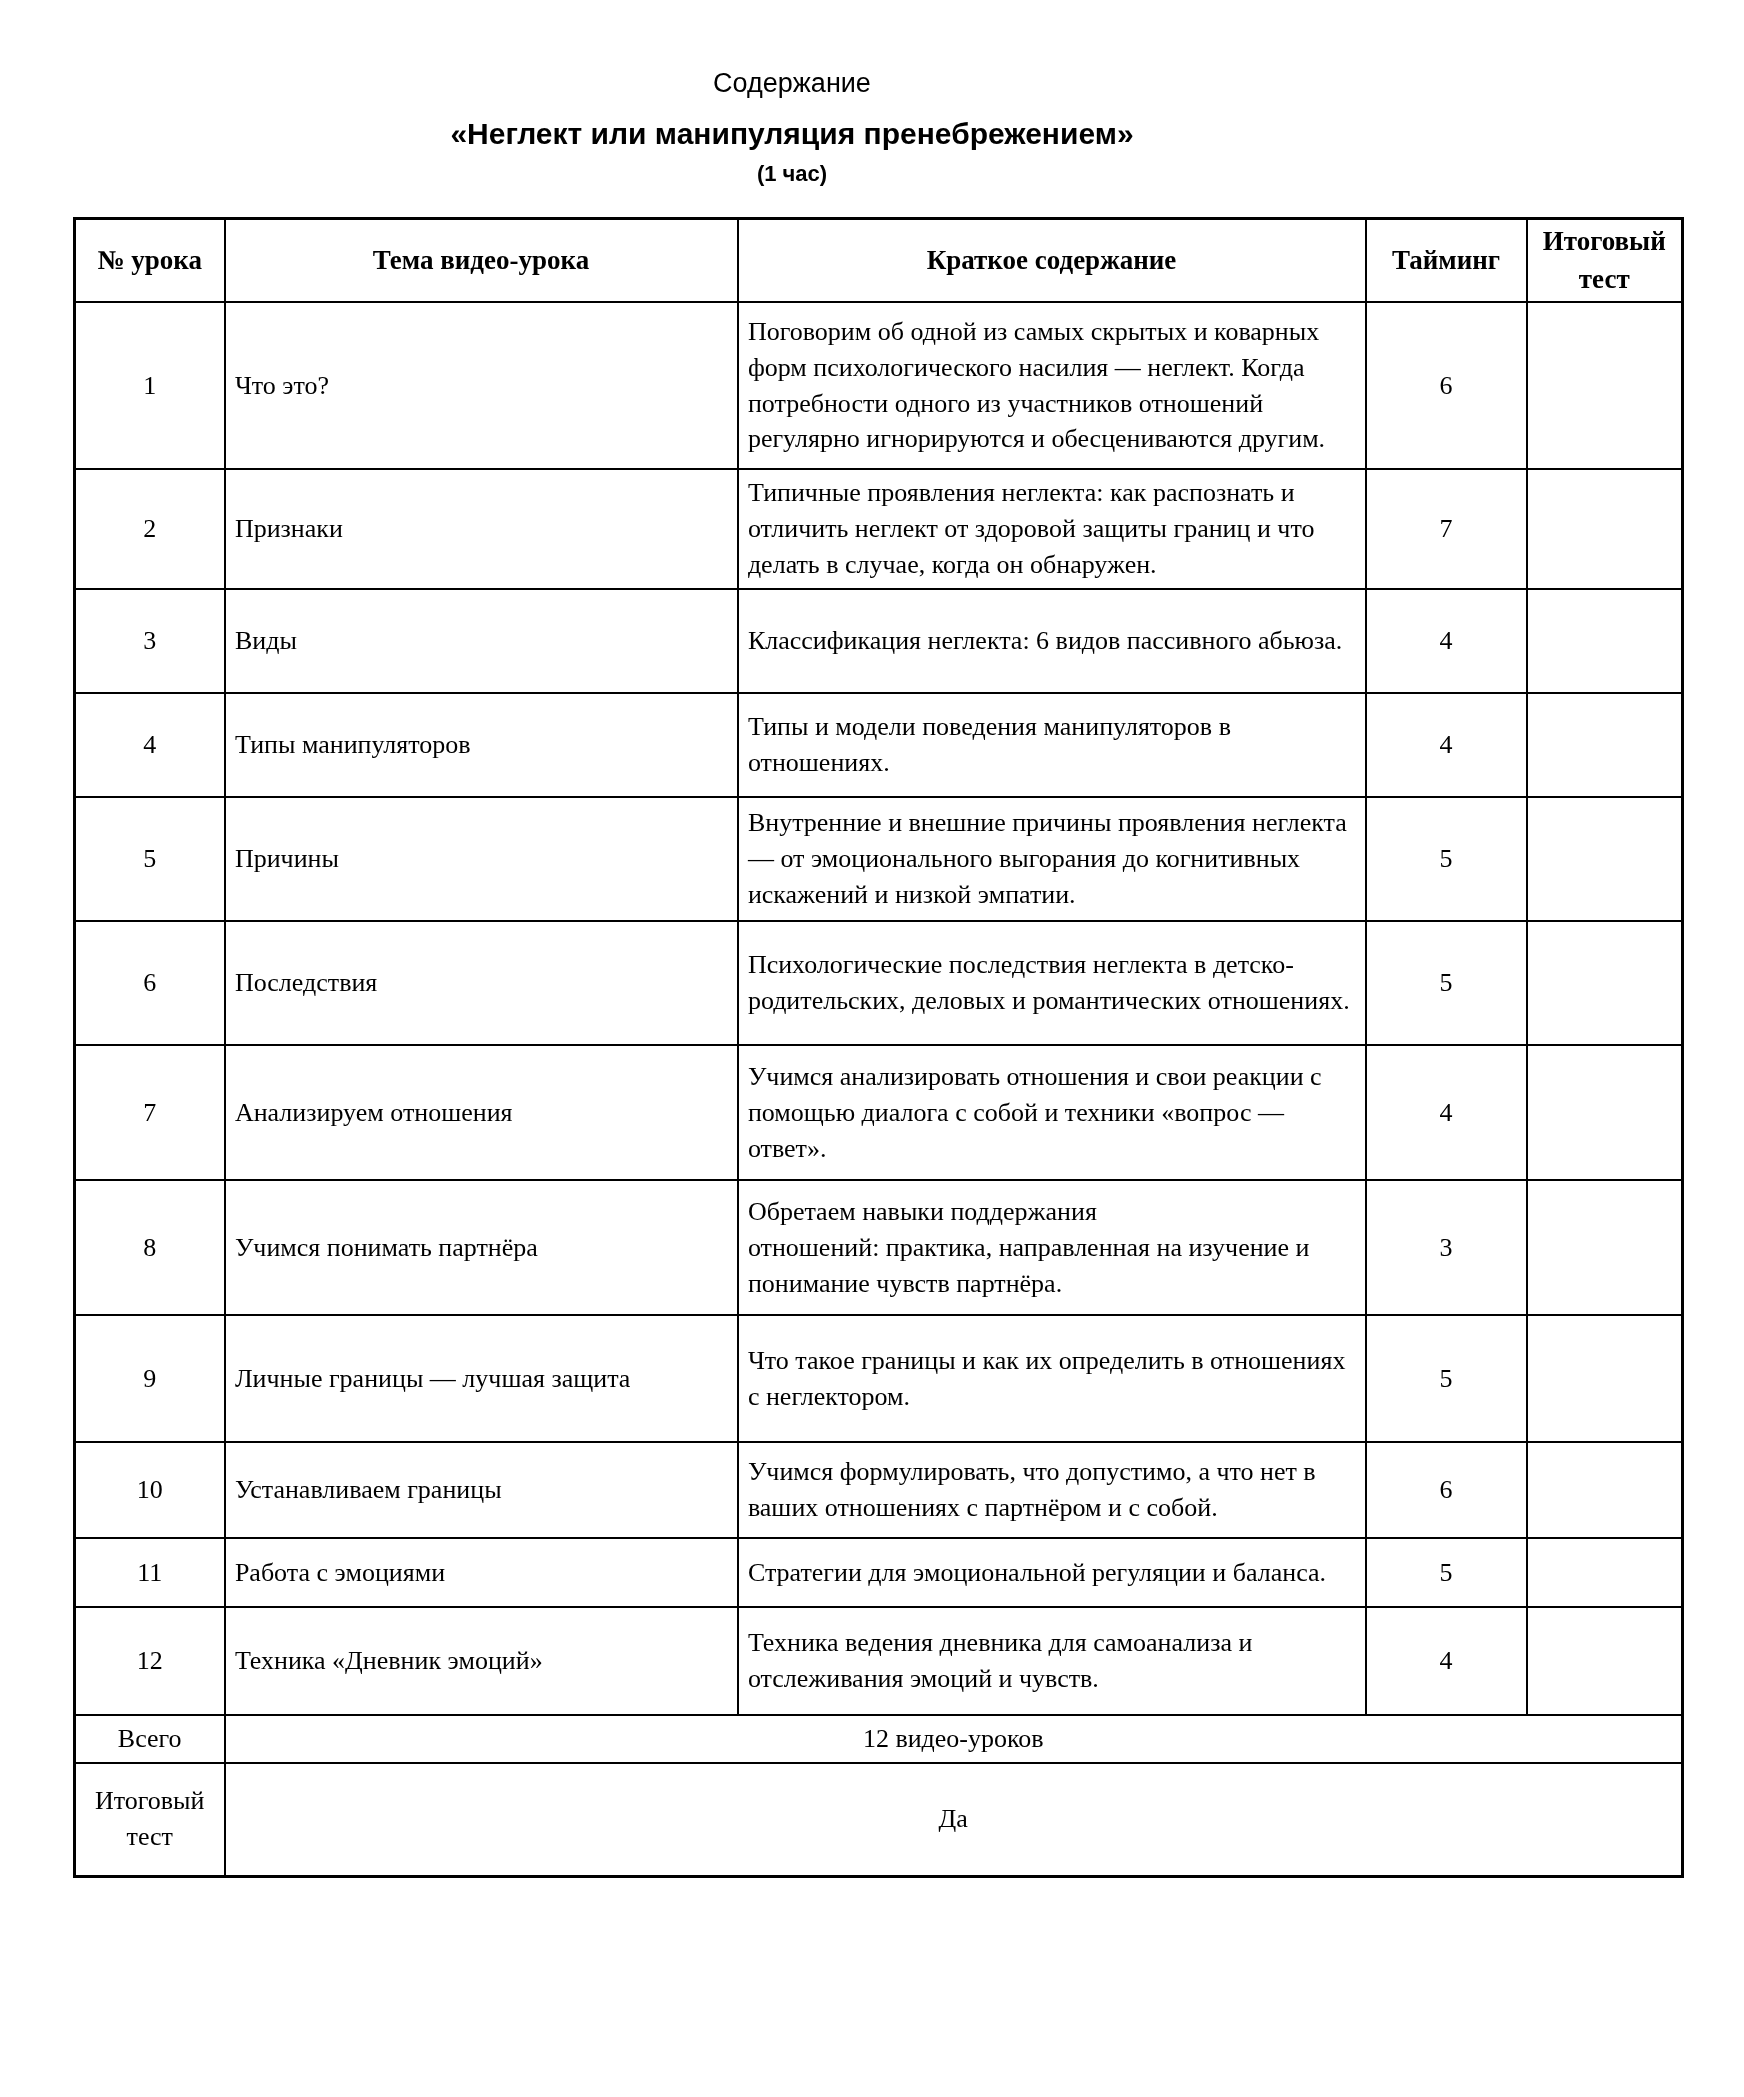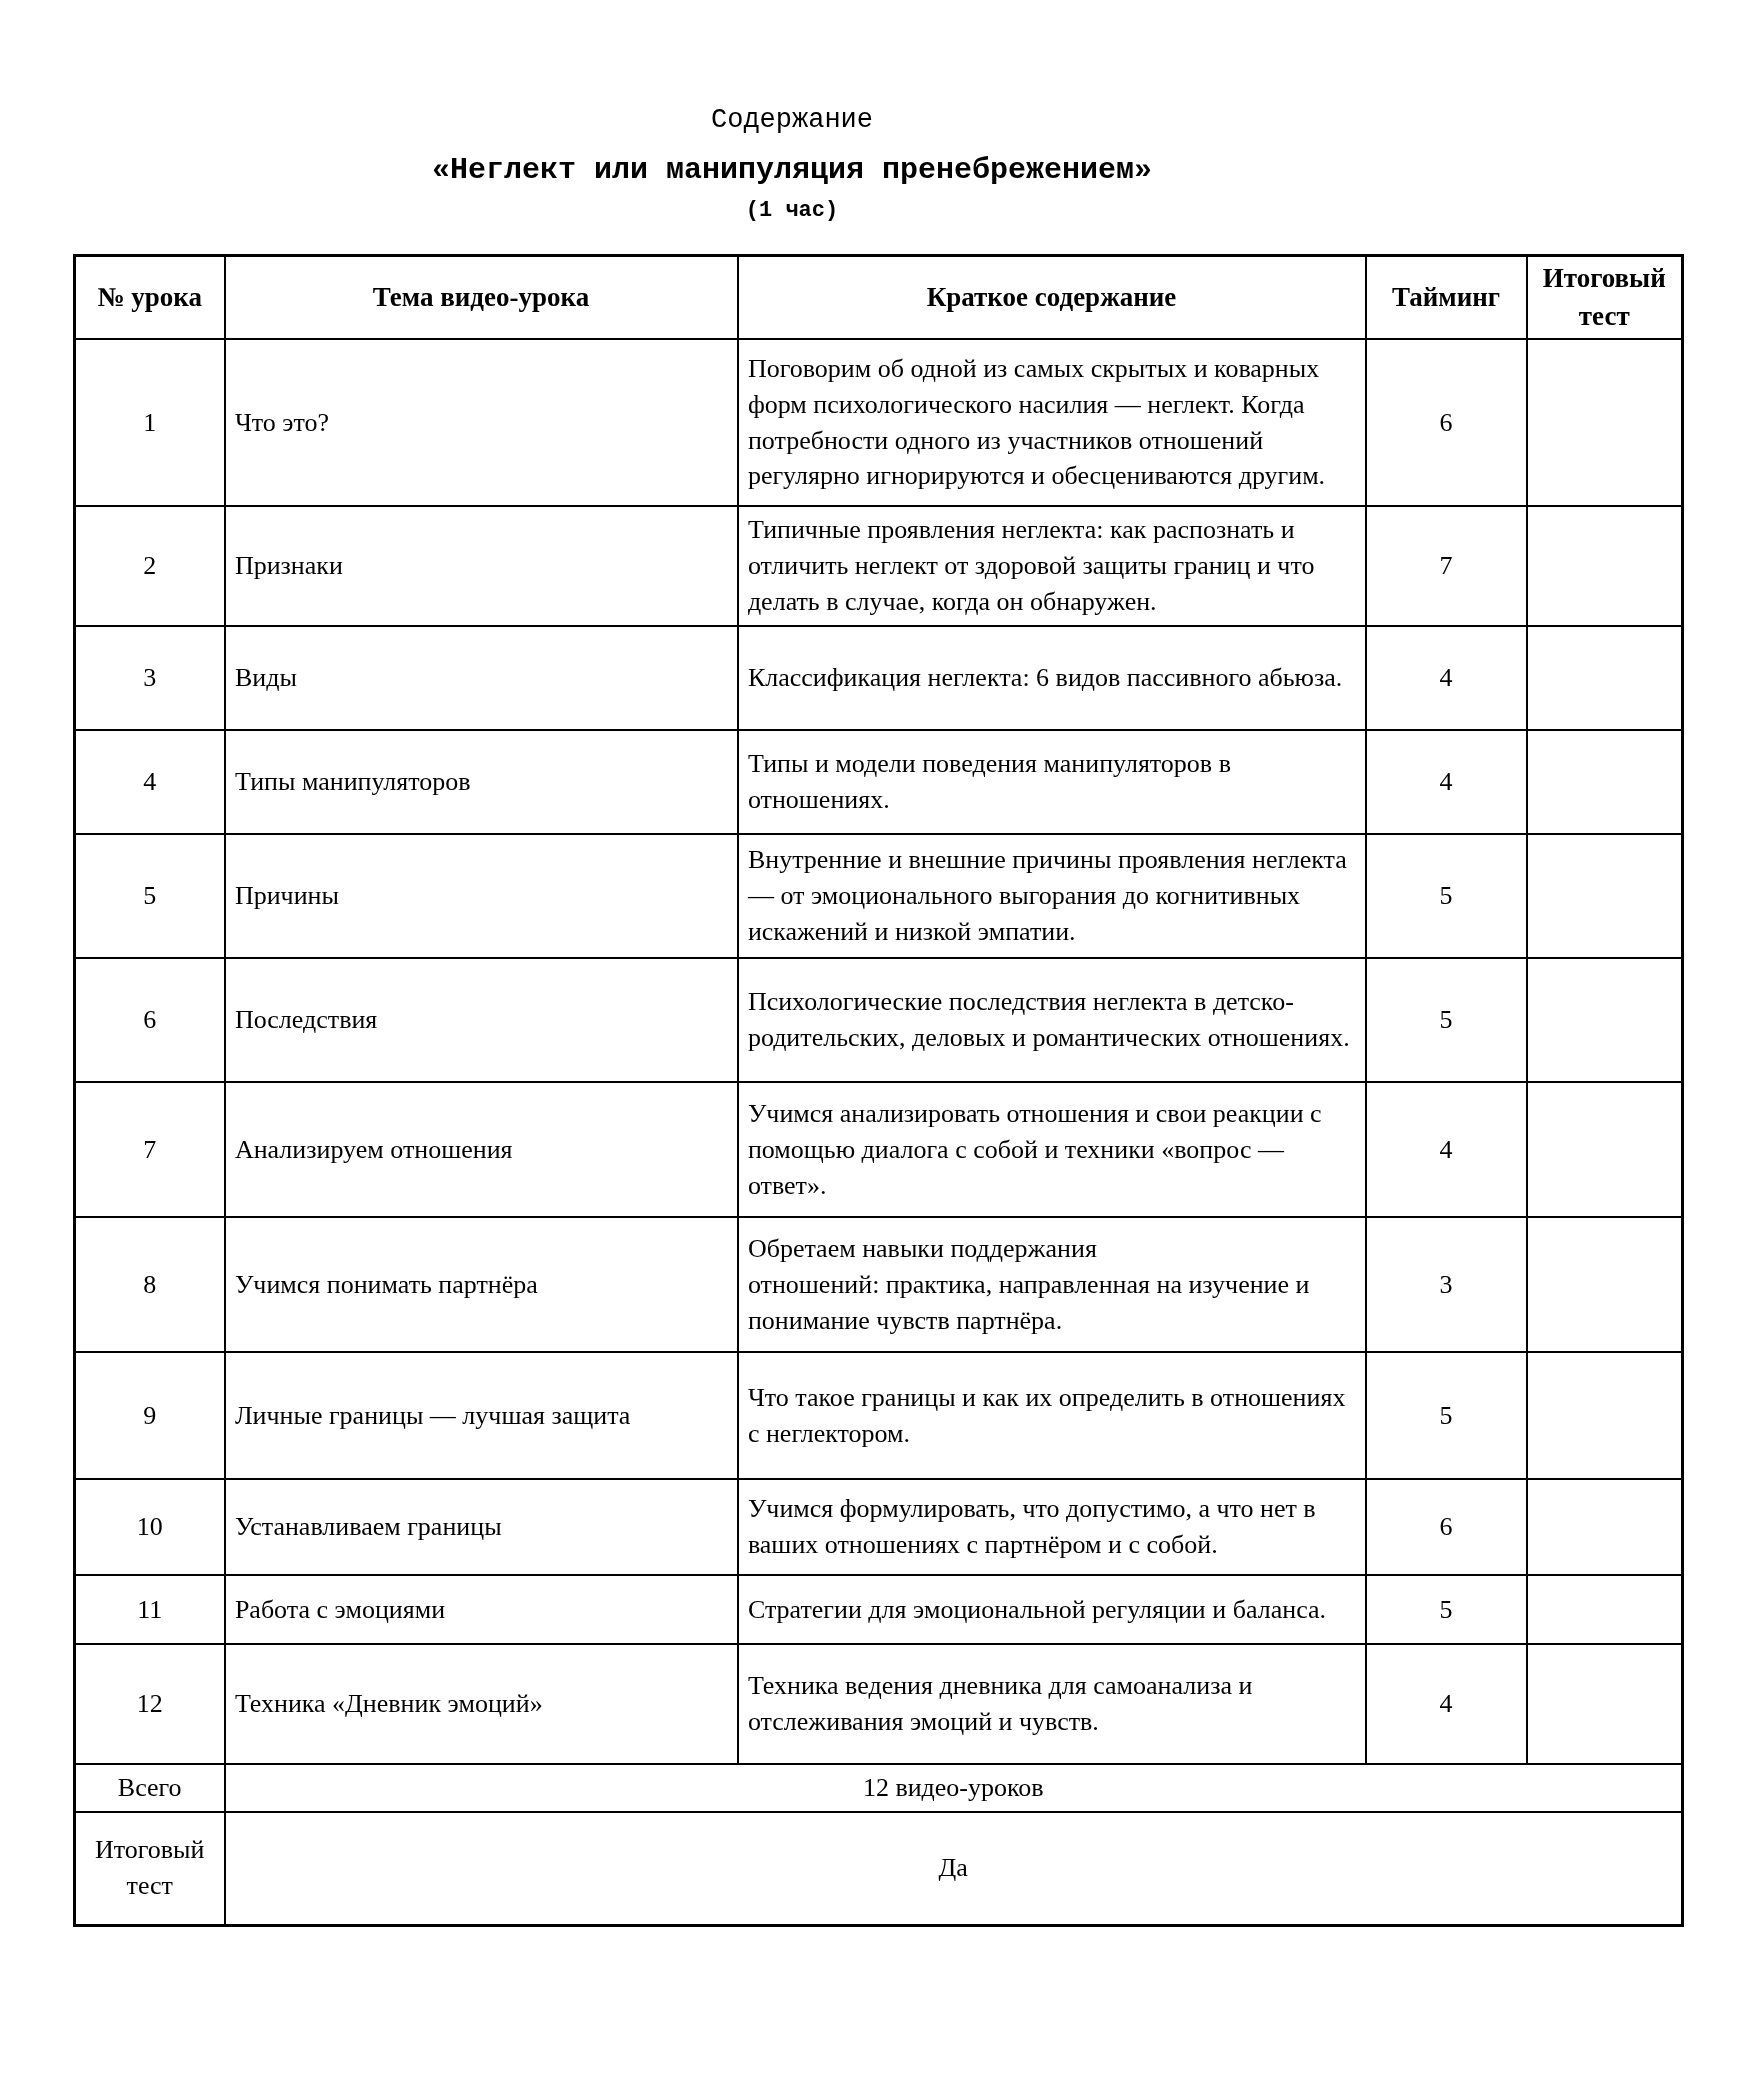--- a/index.html
+++ b/index.html
@@ -12,23 +12,23 @@
     height: 2097px;
     position: relative;
     font-family: "Liberation Serif", serif;
     color: #000000;
     overflow: hidden;
   }
 
   
   .title-block {
     width: 1584px;           
-    padding-top: 105px;
+    padding-top: 68px;
     text-align: center;
-    font-family: Liberation Mono, monospace;
+    font-family: Liberation Sans, sans-serif;
   }
   .title-line { margin: 0; }
   .t-regular {
     font-size: 27px;
     font-weight: 400;
     line-height: 30px;
     margin-bottom: 19px;
   }
   .t-bold-main {
     font-size: 30px;
@@ -81,21 +81,21 @@
   #rows-body tr:nth-child(2)  { height: 120px; }
   #rows-body tr:nth-child(3)  { height: 104px; }
   #rows-body tr:nth-child(4)  { height: 104px; }
   #rows-body tr:nth-child(5)  { height: 124px; }
   #rows-body tr:nth-child(6)  { height: 124px; }
   #rows-body tr:nth-child(7)  { height: 135px; }
   #rows-body tr:nth-child(8)  { height: 135px; }
   #rows-body tr:nth-child(9)  { height: 127px; }
   #rows-body tr:nth-child(10) { height: 96px; }
   #rows-body tr:nth-child(11) { height: 69px;  }
-  #rows-body tr:nth-child(12) { height: 120px; }
+  #rows-body tr:nth-child(12) { height: 108px; }
 
   #footer-body tr.row-total { height: 48px; }
   #footer-body tr.row-final { height: 113px; }
   #footer-body td { text-align: center; }
 </style>
 </head>
 <body>
 
 <div class="title-block">
   <p class="title-line t-regular">Содержание</p>

